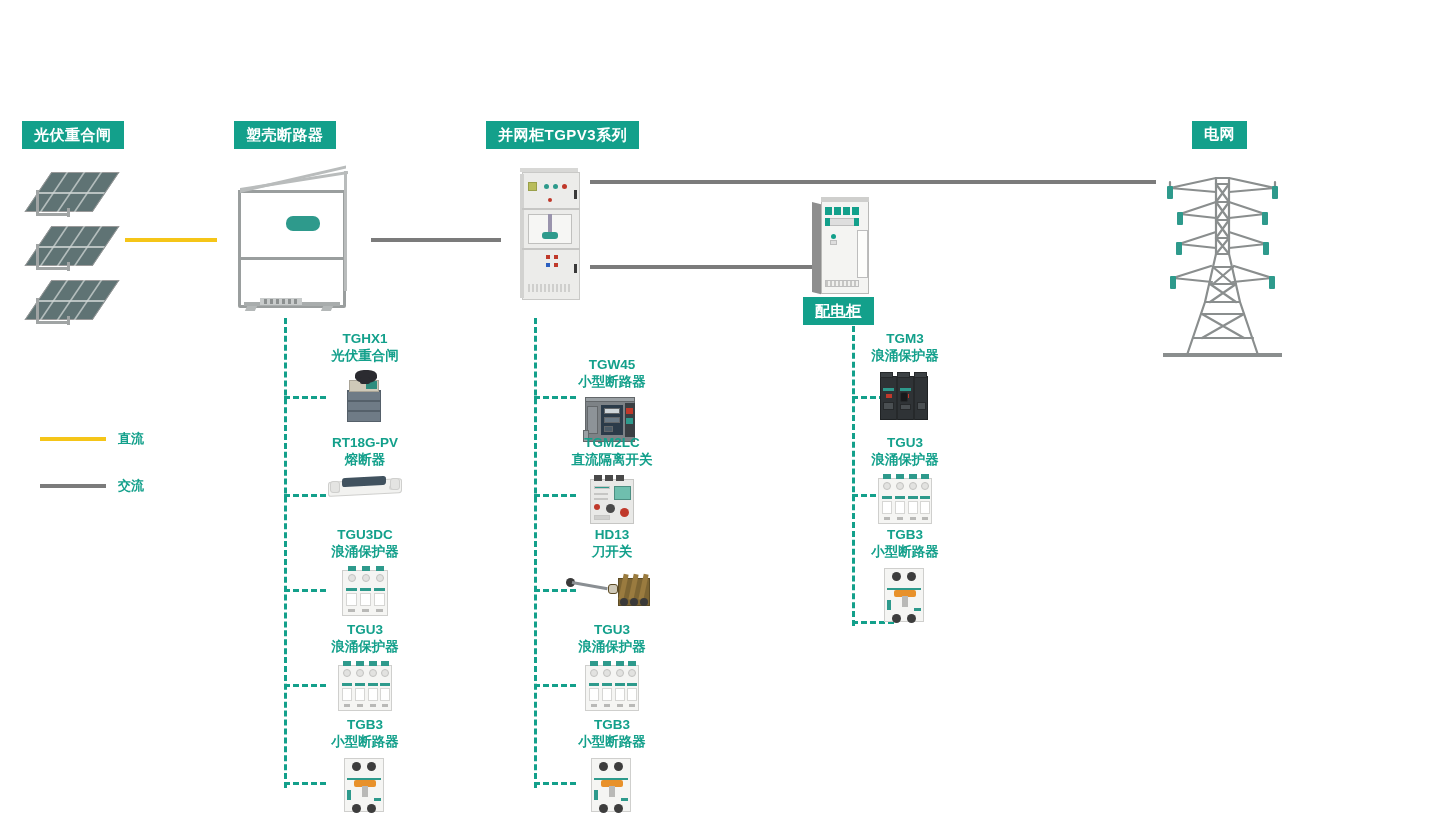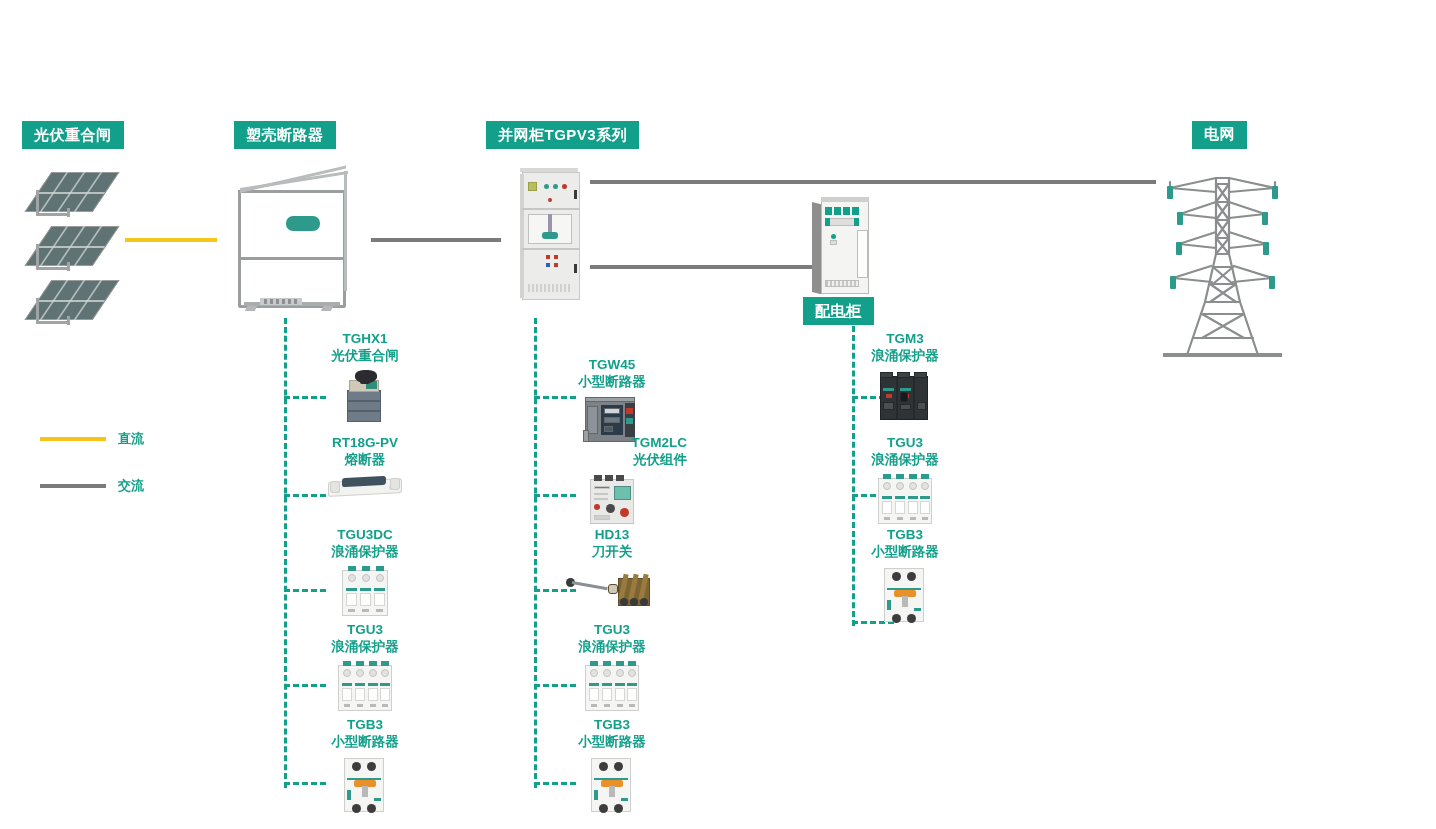--- a/index.html
+++ b/index.html
@@ -476,23 +476,23 @@
         <div class="acb-body" style="left:23px; top:14px; width:16px; height:6px; background:#cfd6da;"></div>
         <div class="acb-body" style="left:23px; top:23px; width:16px; height:6px; background:#6b7a86;"></div>
         <div class="acb-body" style="left:23px; top:32px; width:9px; height:6px; background:#4a5a66;"></div>
         <div class="acb-body" style="left:6px; top:12px; width:11px; height:28px; background:#8d9398;"></div>
         <div class="acb-body" style="left:2px; top:36px; width:6px; height:12px; background:#9aa0a4;"></div>
       </div>
         </div>
     </div>
 
     <div class="branch" style="left:534px; top:494px; width:42px;"></div>
-    <div class="product" style="left:537px; top:434px;text-align:right;">
+    <div class="product" style="left:537px; top:434px;">
       <div class="pname">TGM2LC</div>
-      <div class="pdesc">光伏组件</div>
+      <div class="pdesc">直流隔离开关</div>
       <div class="pic">
           <div class="dev" style="width:56px; height:54px; margin:0 auto;">
         <div class="rec-body" style="left:6px; top:7px; width:44px; height:45px;"></div>
         <div class="rec-dark" style="left:10px; top:3px; width:8px; height:6px;"></div>
         <div class="rec-dark" style="left:21px; top:3px; width:8px; height:6px;"></div>
         <div class="rec-dark" style="left:32px; top:3px; width:8px; height:6px;"></div>
         <div class="rec-screen" style="left:30px; top:14px; width:17px; height:14px;"></div>
         <div class="rec-body" style="left:10px; top:14px; width:16px; height:3px; background:#2E9A8C;"></div>
         <div class="rec-body" style="left:10px; top:21px; width:14px; height:2px; background:#bdbdbb;"></div>
         <div class="rec-body" style="left:10px; top:26px; width:14px; height:2px; background:#bdbdbb;"></div>

